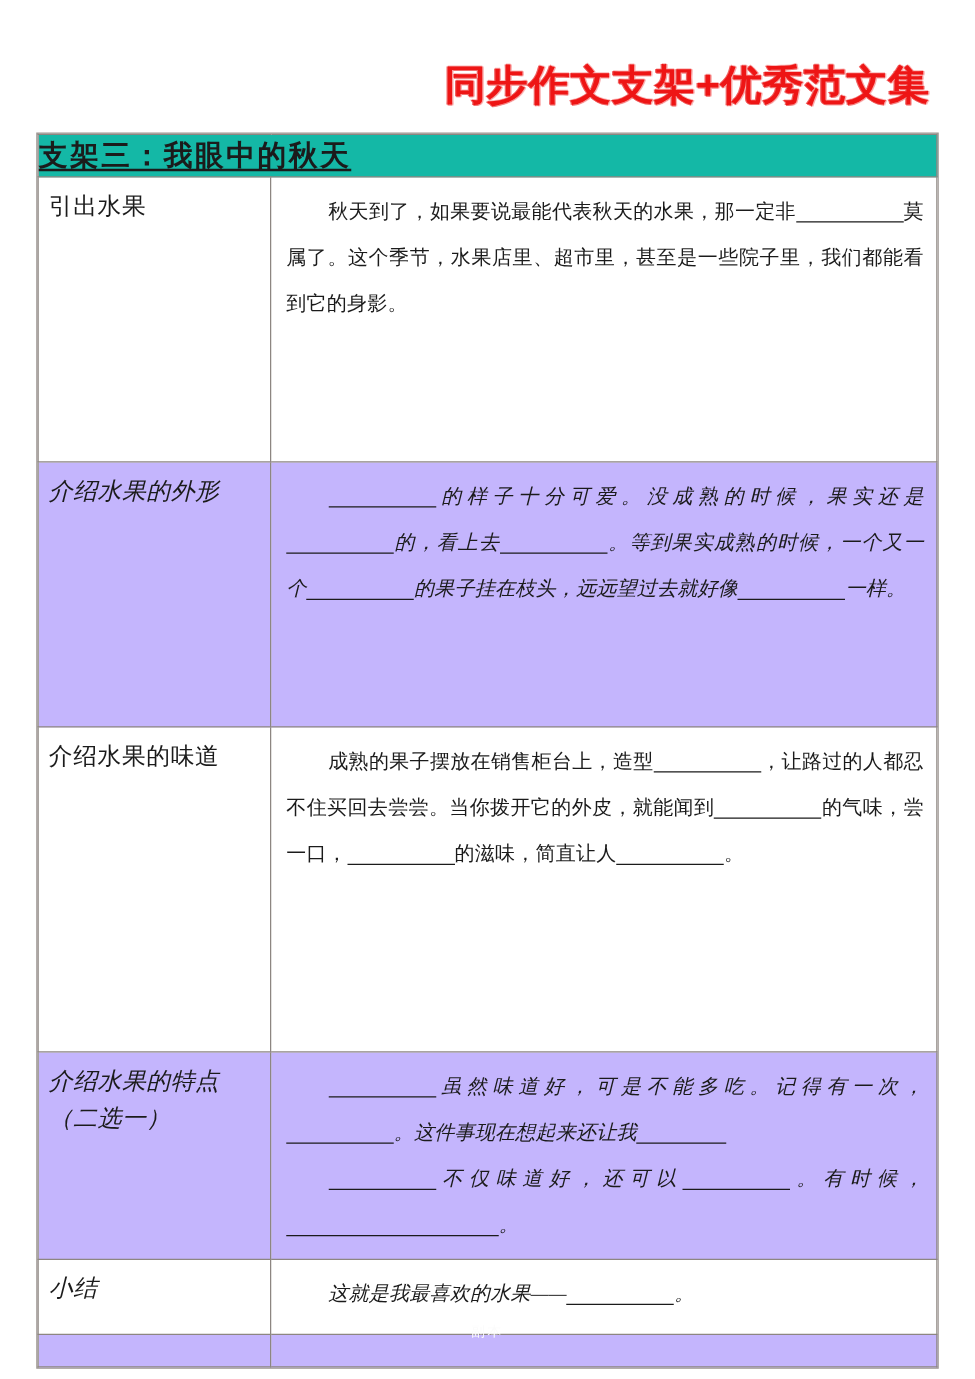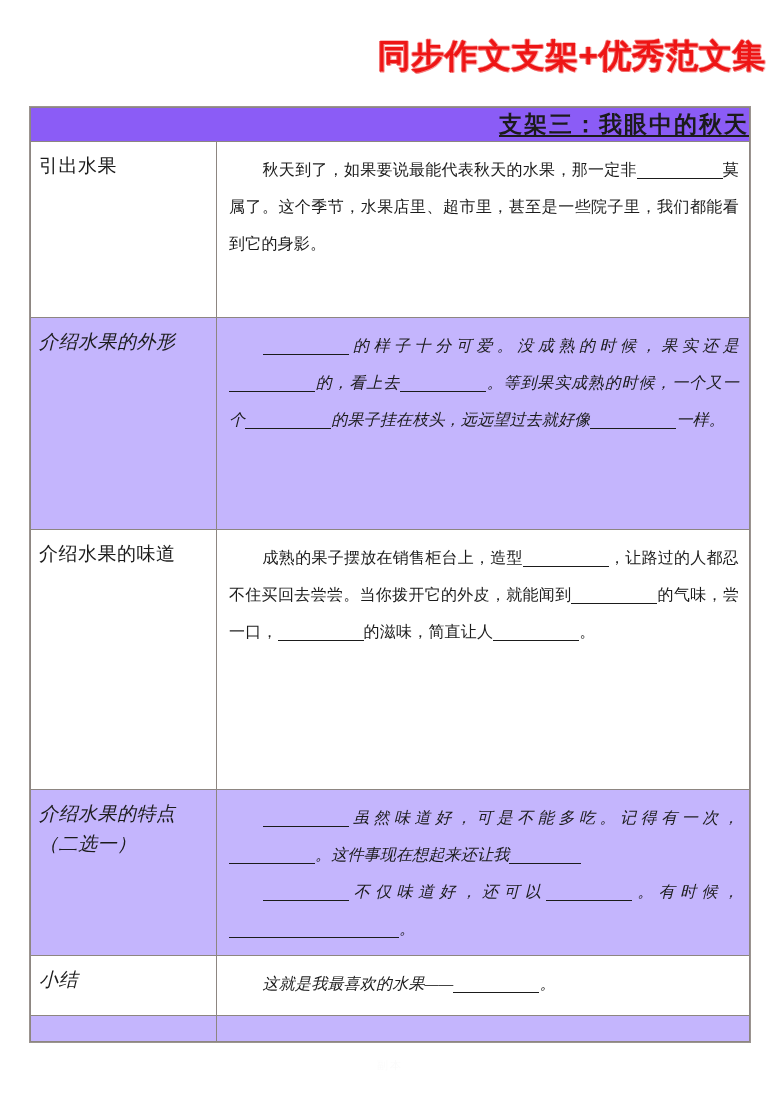--- a/index.html
+++ b/index.html
@@ -12,24 +12,24 @@
     height: 1103px;
     position: relative;
     font-family: "Liberation Serif", "DejaVu Serif", serif;
     overflow: hidden;
   }
 
   
   .banner {
     position: absolute;
     left: 0;
-    top: 36px;
+    top: 48px;
     width: 780px;
     height: 46px;
-    padding-right: 14px;
+    padding-right: 36px;
     box-sizing: border-box;
     text-align: right;
     white-space: nowrap;
   }
   .banner-text {
     display: inline-block;
     font-family: "Liberation Sans", "DejaVu Sans", sans-serif;
     font-size: 33px;
     line-height: 40px;
     font-weight: bold;
@@ -60,22 +60,22 @@
   }
   table.grid td {
     border: 1px solid #8d8681;
     vertical-align: top;
     padding: 0;
   }
   .col-label { width: 186px; }
 
   
   .hdr-cell {
-    background: #8b5cf6;
-    text-align: right;
+    background: #14b8a6;
+    text-align: left;
     height: 33px;
     padding: 0 !important;
     vertical-align: middle !important;
   }
   .hdr-text {
     font-size: 23px;
     font-weight: bold;
     letter-spacing: 2px;
     color: #1b1b1b;
     text-decoration: underline;
@@ -112,21 +112,21 @@
     display: inline-block;
     border-bottom: 1.6px solid #1b1b1b;
     vertical-align: -4px;
     height: 20px;
   }
   .b-sm { width: 72px; }
   .b-md { width: 86px; }
   .b-lg { width: 170px; }
 
   
-  .h-r1 { height: 176px; }
+  .h-r1 { height: 228px; }
   .h-r2 { height: 212px; }
   .h-r3 { height: 260px; }
   .h-r4 { height: 150px; border-radius: 18px; }
   .h-r5 { height: 60px; font-style: italic; }
   .h-r6 { height: 26px; }
 
   
   .watermark {
     position: absolute;
     left: 0;

